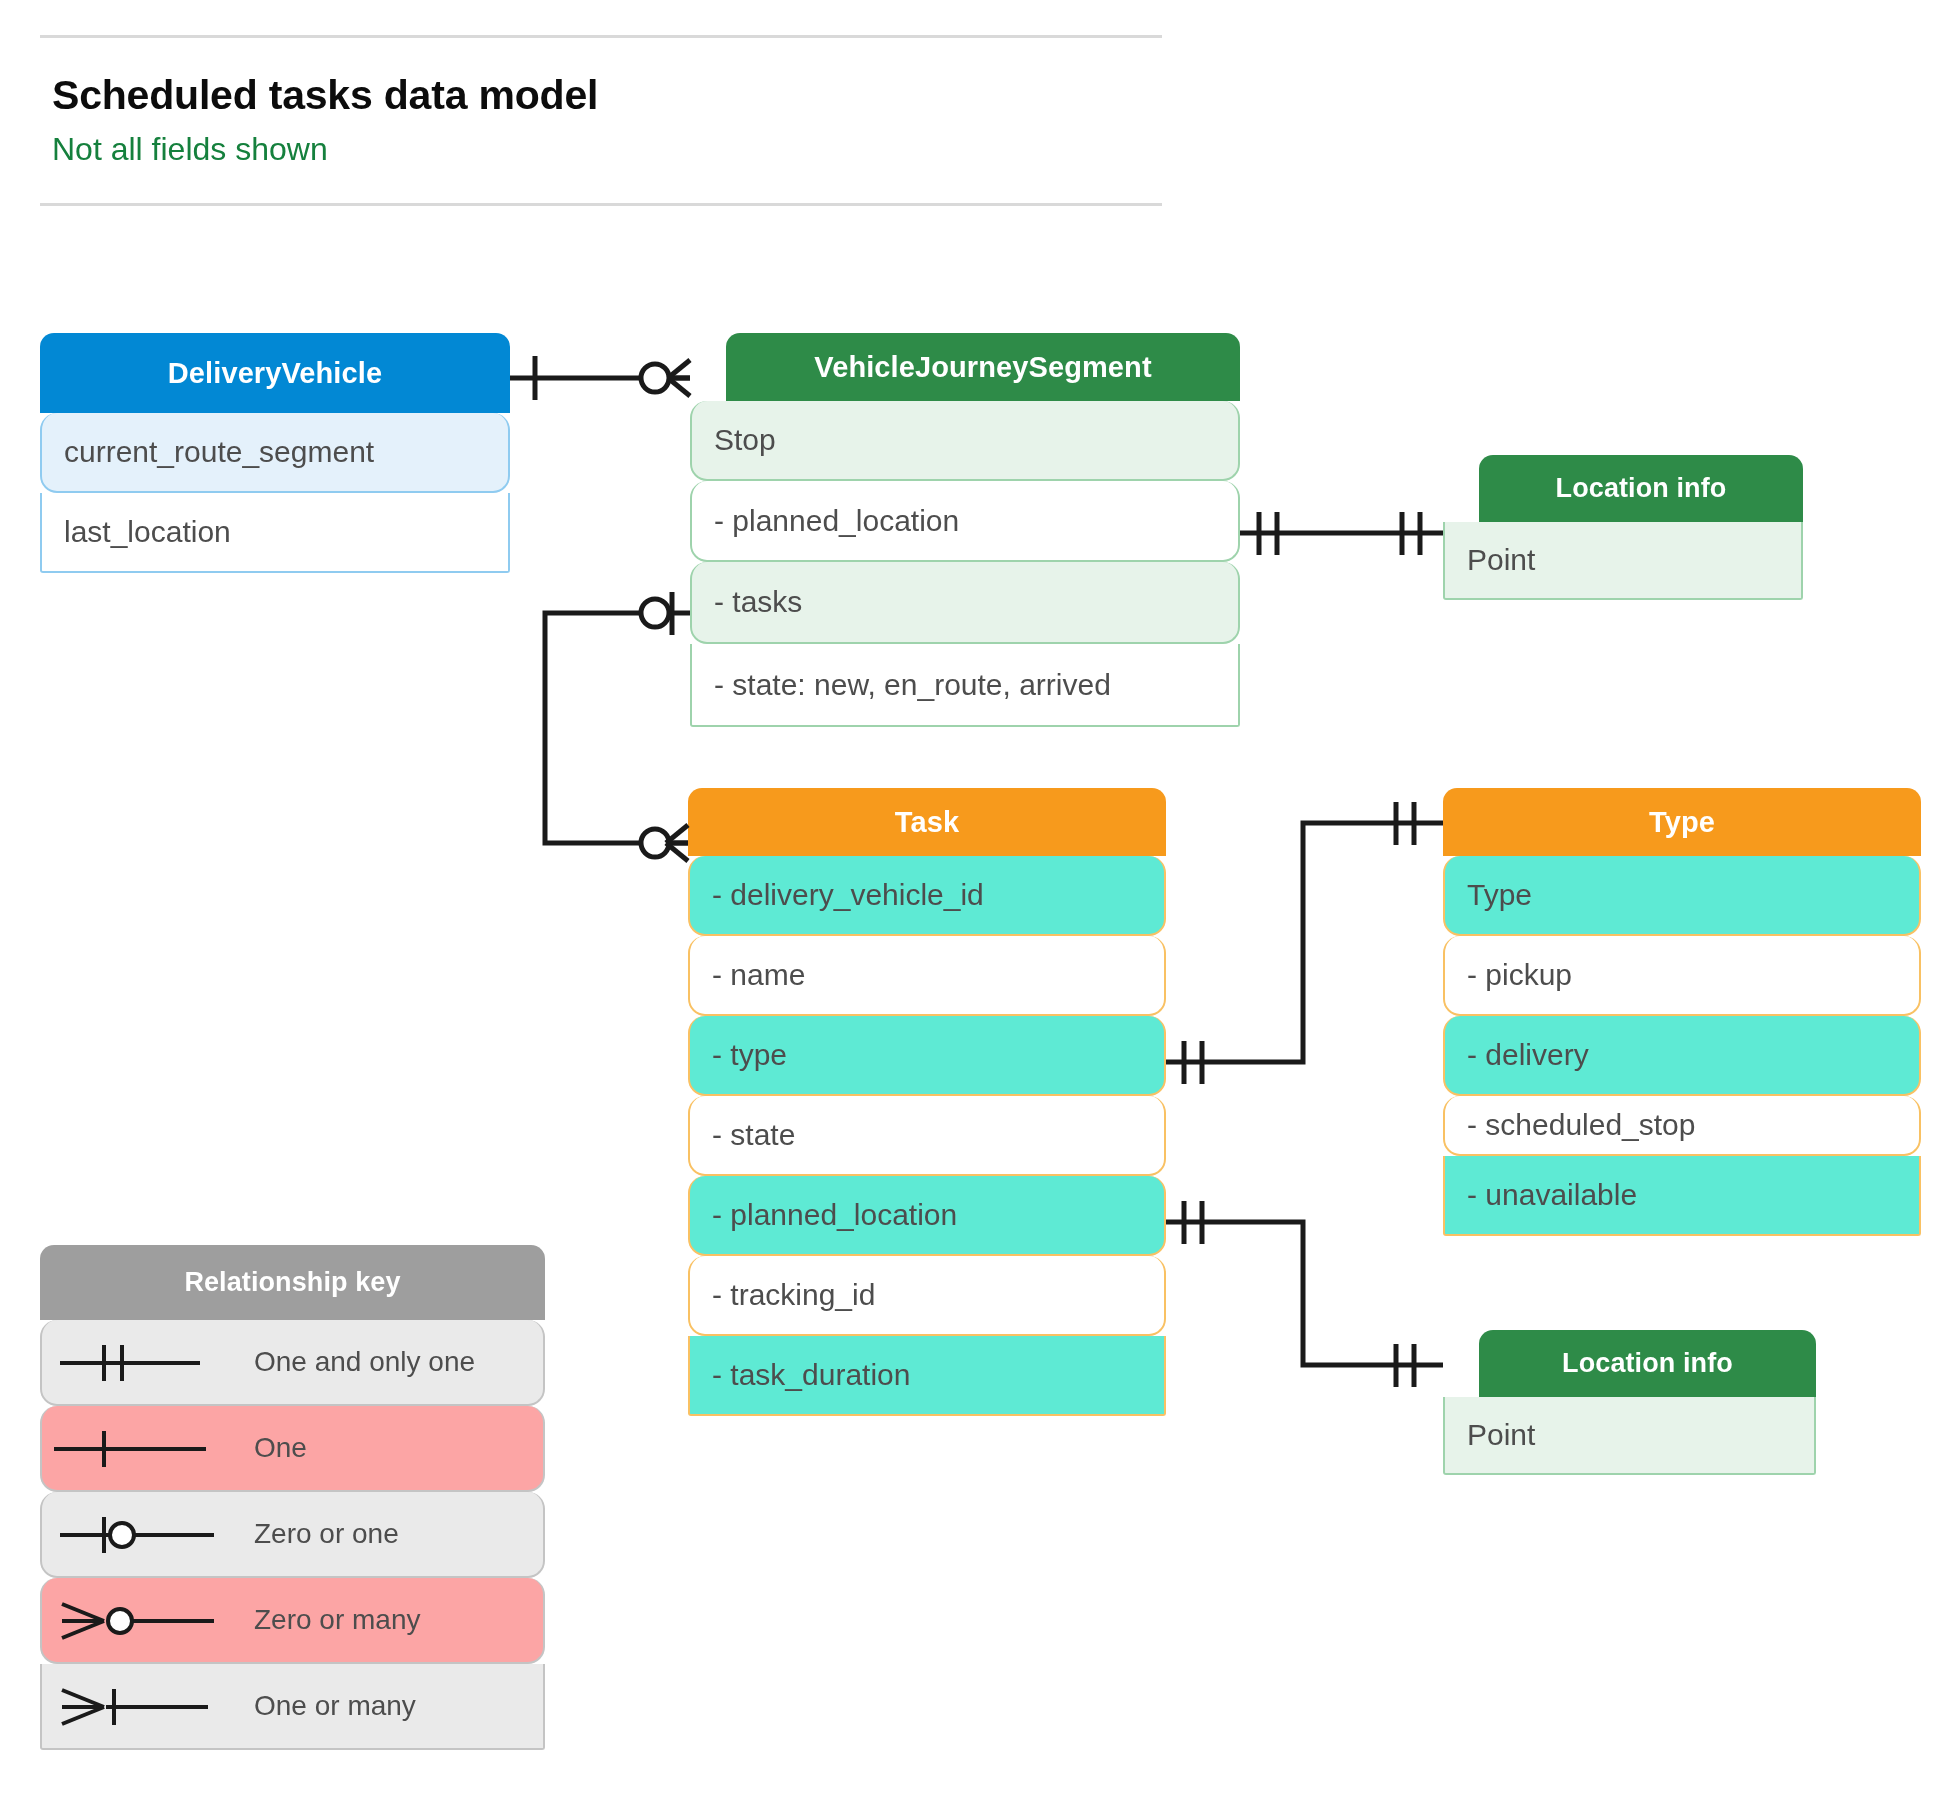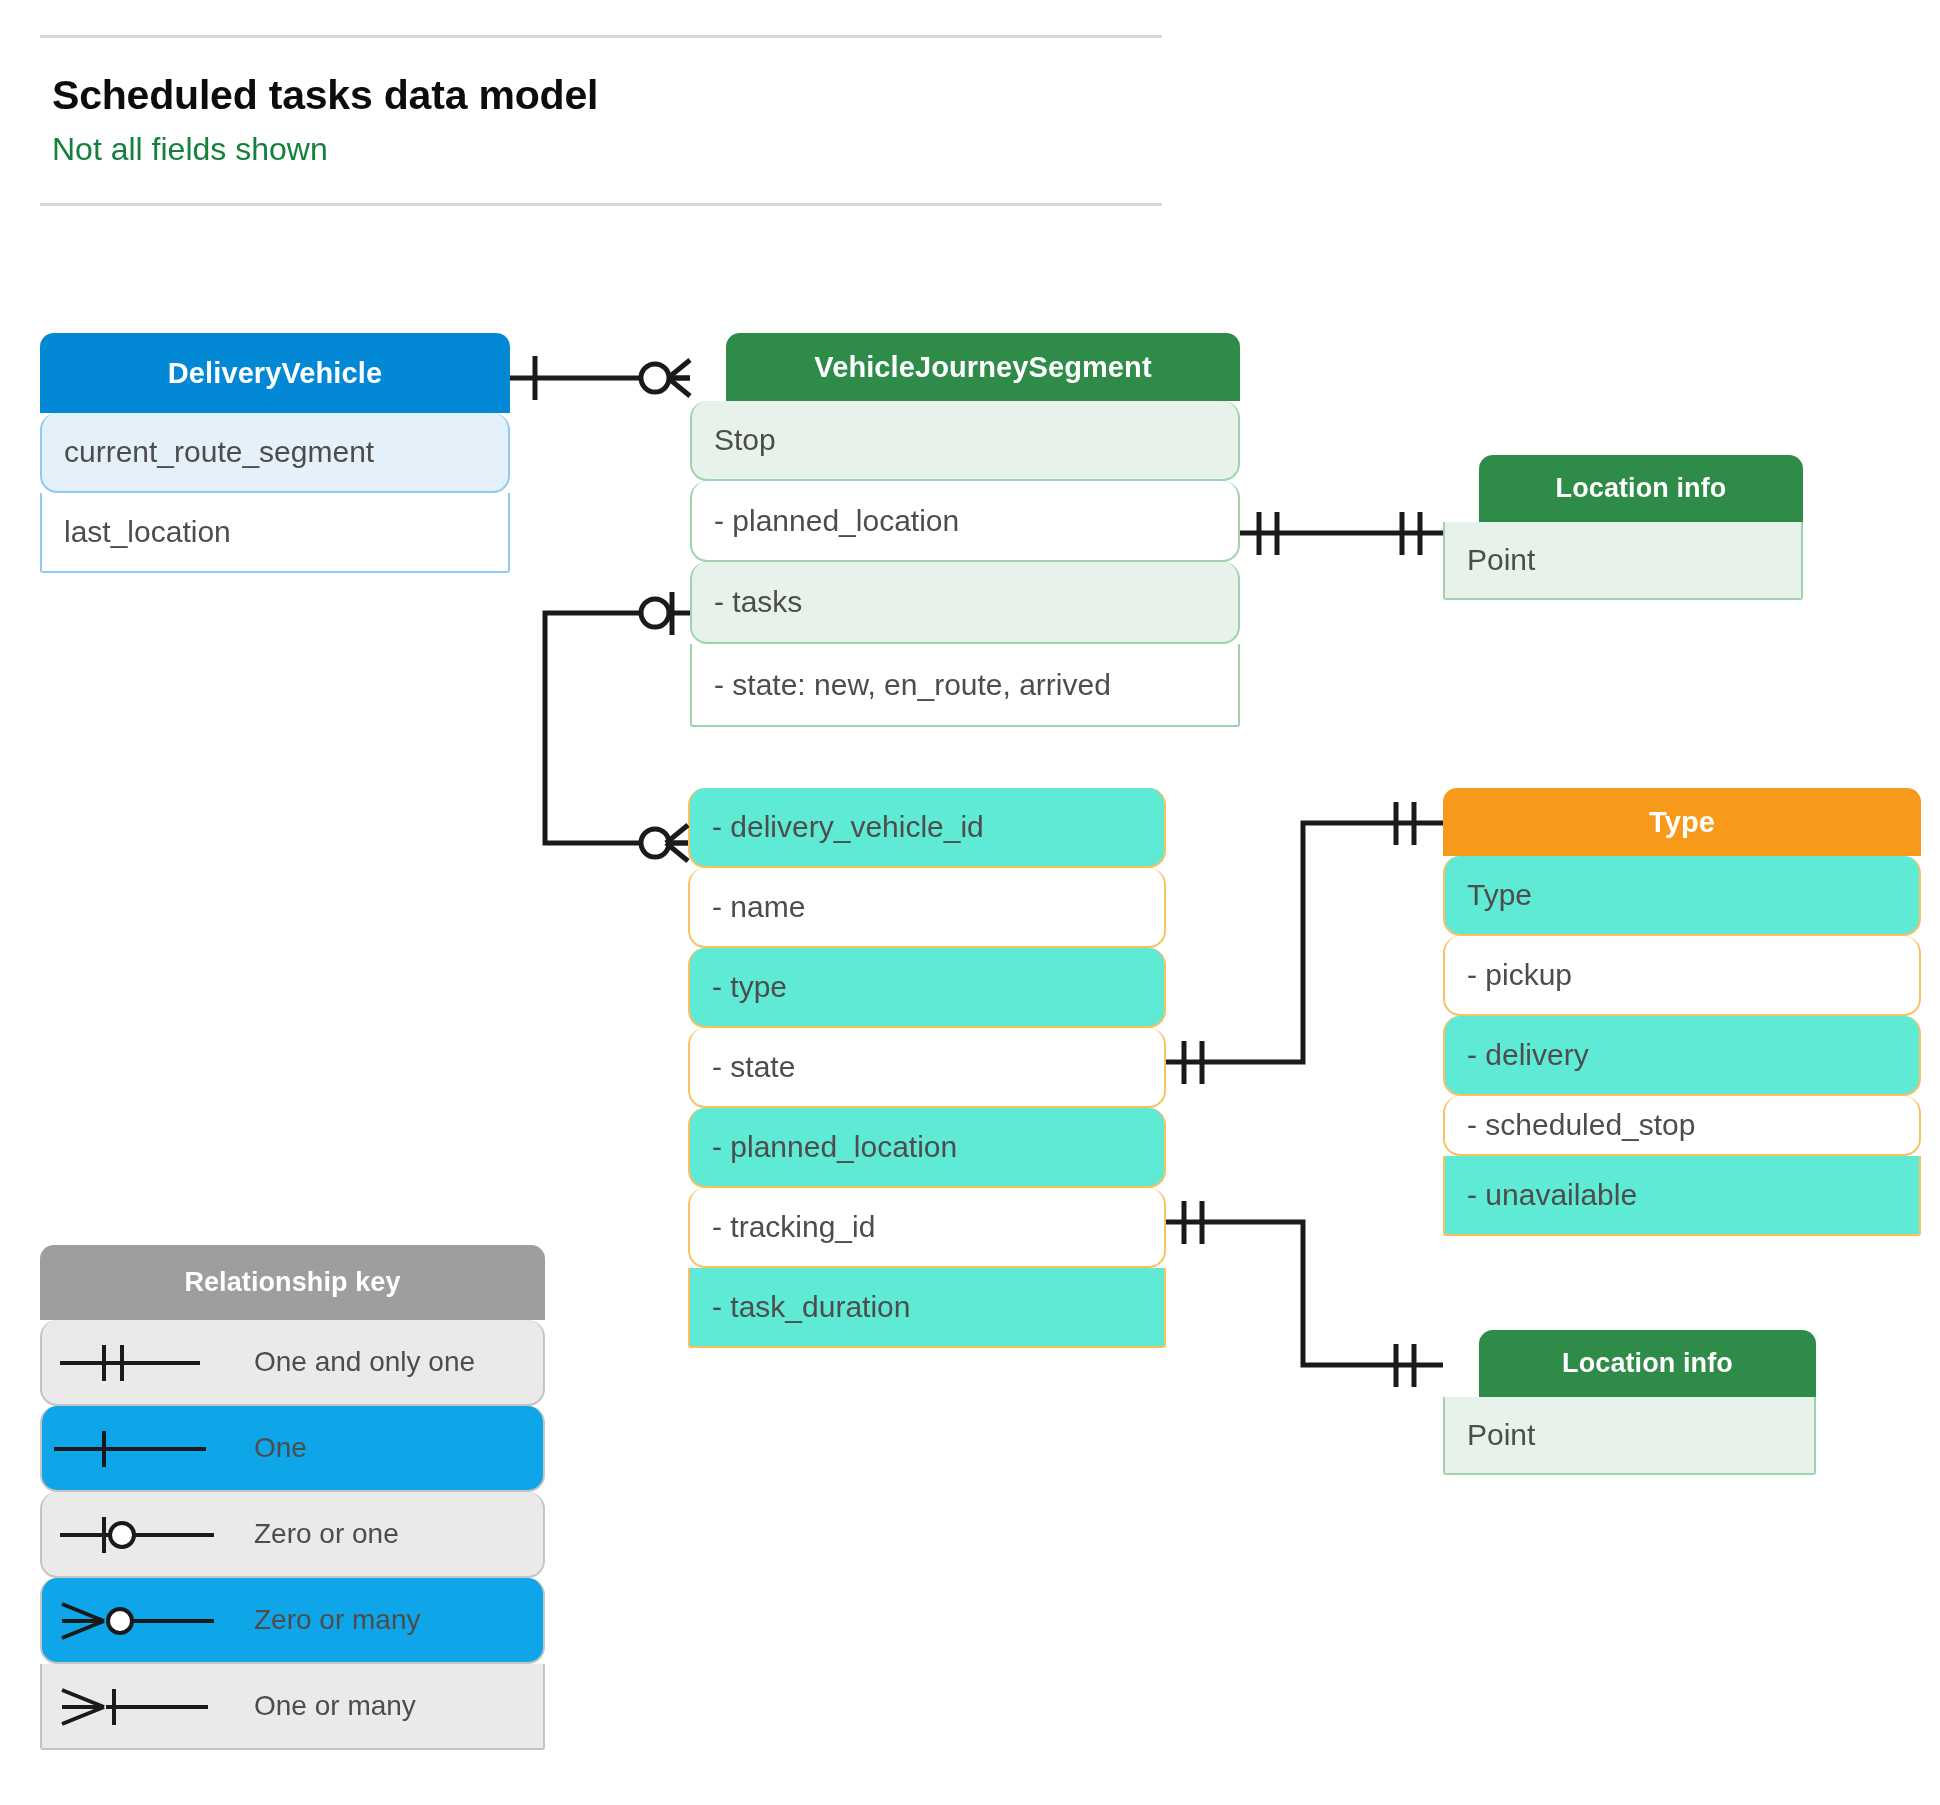--- a/index.html
+++ b/index.html
@@ -55,21 +55,21 @@
   
   .t-orange .ehead{background:#f79a1c;}
   .t-orange .erow{border-color:#f9c163;}
   .t-orange .erow.alt{background:#5eead4;}
   .t-orange .erow.plain{background:#ffffff;}
 
   
   .t-gray .ehead{background:#9e9e9e;}
   .t-gray .erow{border-color:#c4c4c4;}
   .t-gray .erow.alt{background:#eaeaea;}
-  .t-gray .erow.plain{background:#0ea5e9;}
+  .t-gray .erow.plain{background:#fca5a5;}
 
   
   #legend{left:40px;top:1245px;width:505px;}
   #legend .ehead{height:75px;font-size:27px;}
   #legend .erow{height:86px;padding-left:0;position:relative;}
   .lg-sym{position:absolute;left:0;top:0;width:190px;height:100%;}
   .lg-label{position:absolute;left:212px;top:0;height:100%;display:flex;align-items:center;
             font-size:28px;color:#4d4d4d;}
 
   
@@ -98,20 +98,21 @@
     <div class="erow alt" style="height:82px;font-size:30px;">- tasks</div>
     <div class="erow plain" style="height:83px;font-size:30px;">- state: new, en_route, arrived</div>
   </div>
 
   <div class="entity t-green" id="e-loc1" style="left:1443px;top:455px;width:360px;">
     <div class="ehead" style="height:67px;font-size:27px;">Location info</div>
     <div class="erow alt" style="height:78px;font-size:30px;border-top:0;">Point</div>
   </div>
 
   <div class="entity t-orange" id="e-task" style="left:688px;top:788px;width:478px;">
+    <div class="ehead" style="height:68px;font-size:29px;">Task</div>
     <div class="erow alt" style="height:80px;font-size:30px;border-top:0;">- delivery_vehicle_id</div>
     <div class="erow plain" style="height:80px;font-size:30px;">- name</div>
     <div class="erow alt" style="height:80px;font-size:30px;">- type</div>
     <div class="erow plain" style="height:80px;font-size:30px;">- state</div>
     <div class="erow alt" style="height:80px;font-size:30px;">- planned_location</div>
     <div class="erow plain" style="height:80px;font-size:30px;">- tracking_id</div>
     <div class="erow alt" style="height:80px;font-size:30px;">- task_duration</div>
   </div>
 
   <div class="entity t-orange" id="e-type" style="left:1443px;top:788px;width:478px;">

